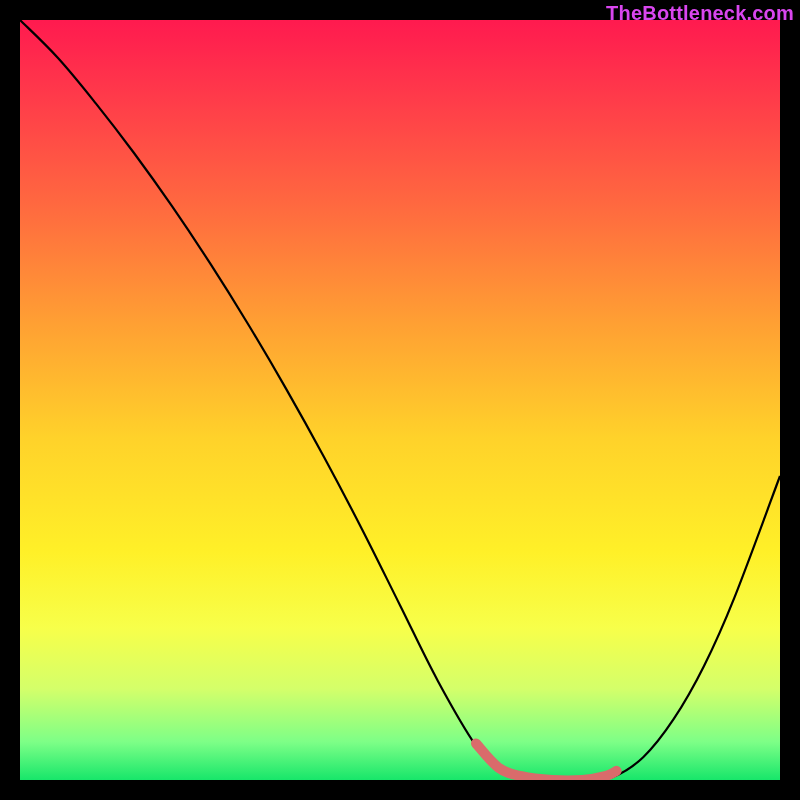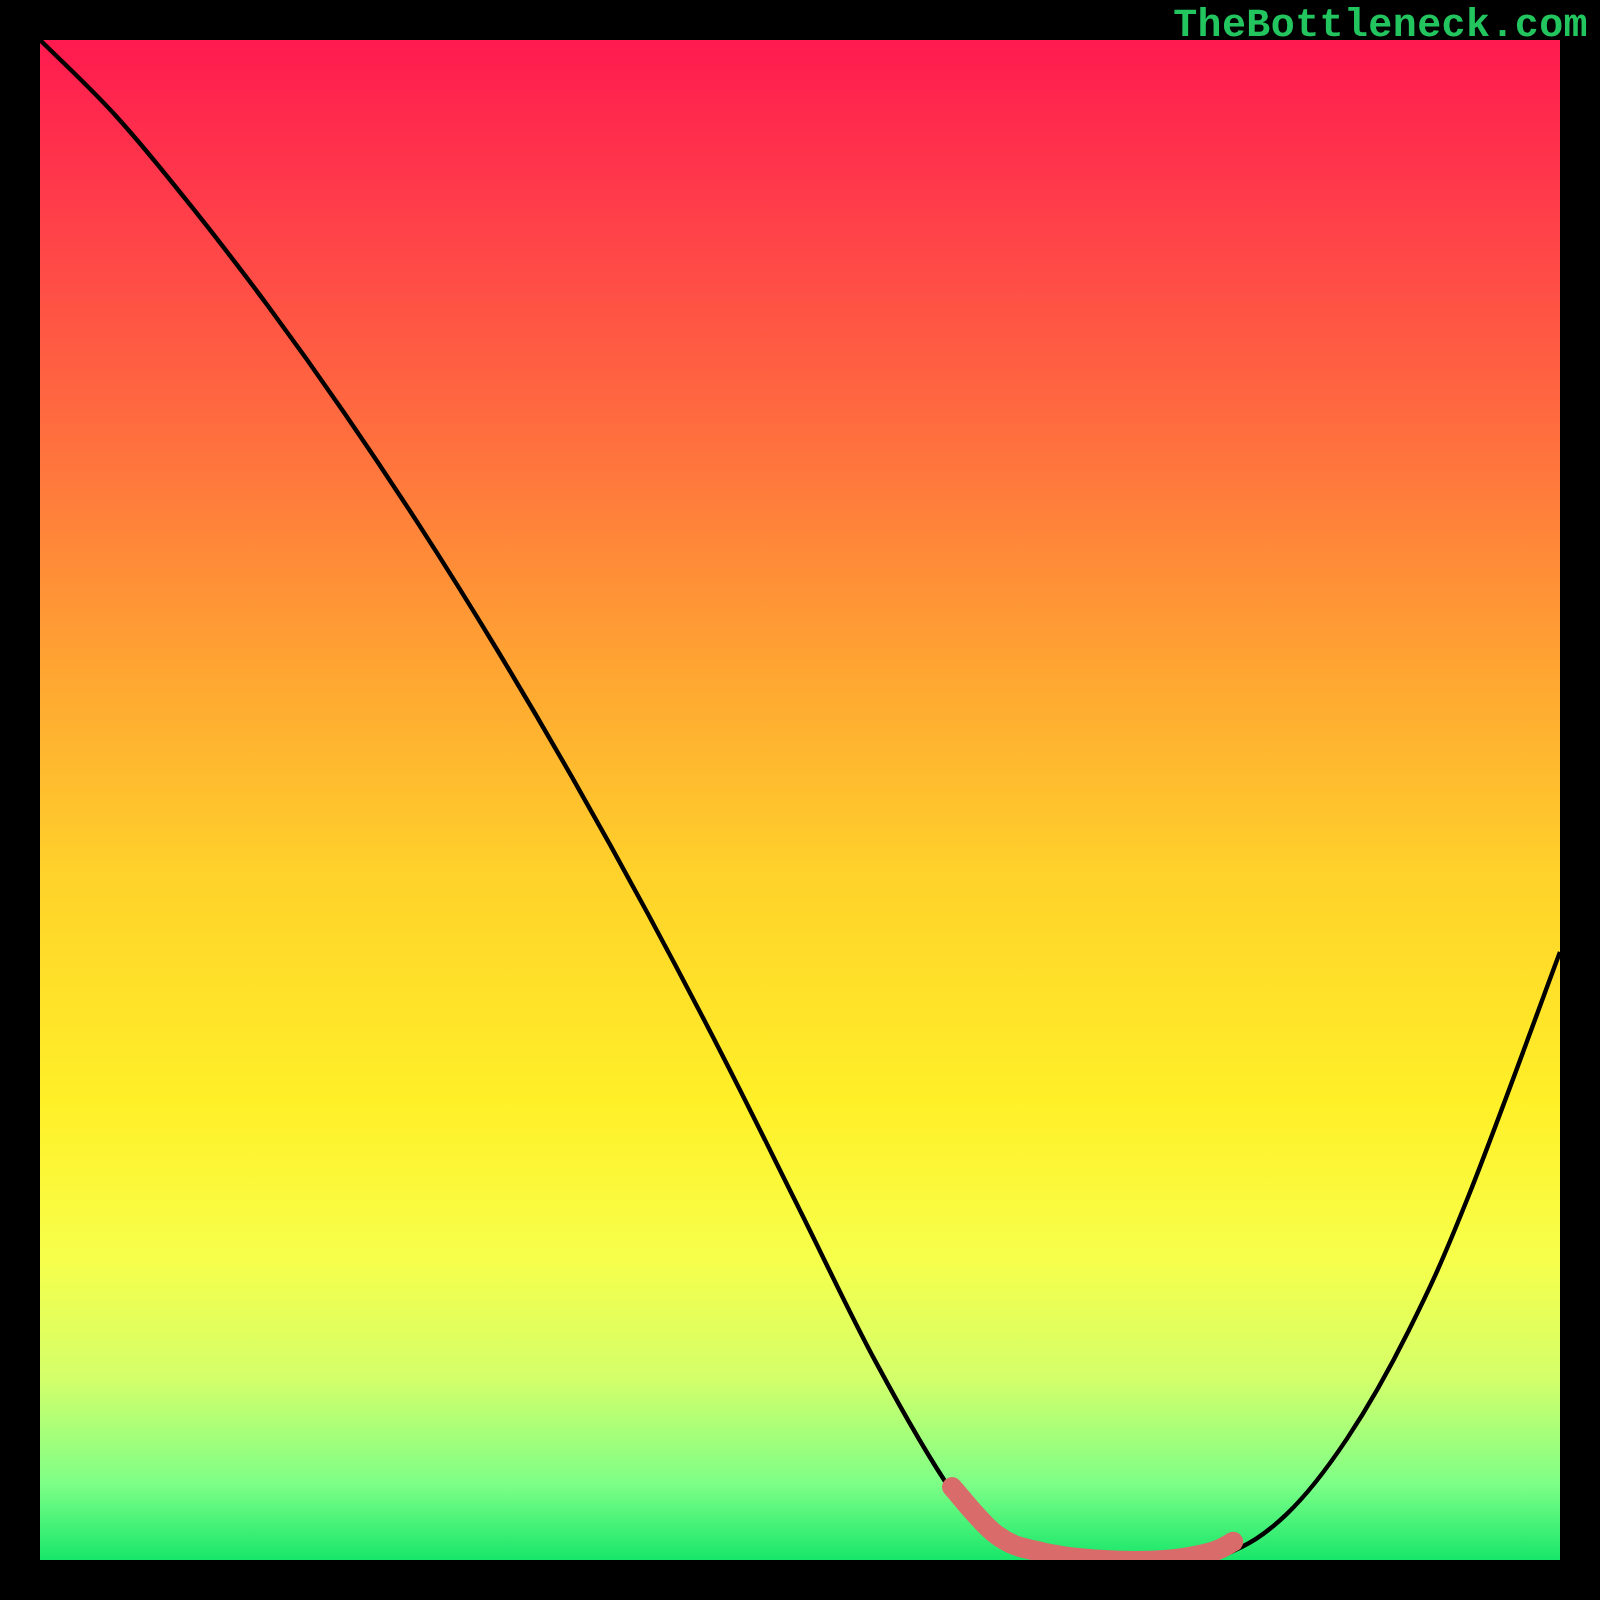--- a/index.html
+++ b/index.html
@@ -31,24 +31,24 @@
   .curve-svg {
     position: absolute;
     inset: 0;
     width: 100%;
     height: 100%;
   }
   .watermark {
     position: absolute;
     top: 2px;
     right: 6px;
-    font-family: Liberation Mono, monospace;
+    font-family: Liberation Sans, sans-serif;
     font-size: 20px;
     font-weight: 600;
-    color: #22c55e;
+    color: #d946ef;
     letter-spacing: 0.2px;
     margin-left: 44px;
   }
 </style>
 </head>
 <body>
 
 <div class="frame">
 
   <div class="watermark">TheBottleneck.com</div>

